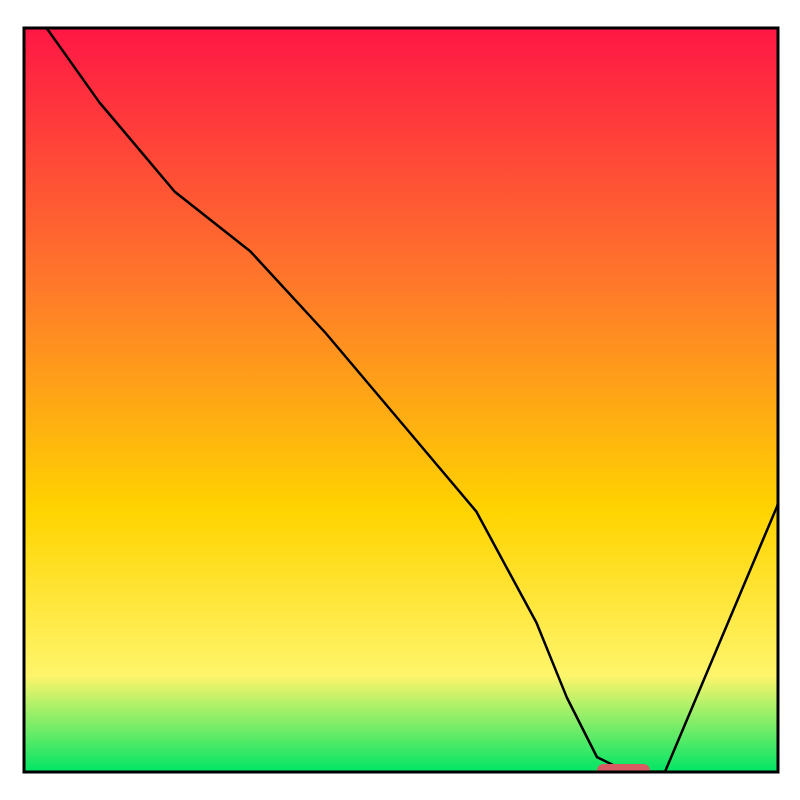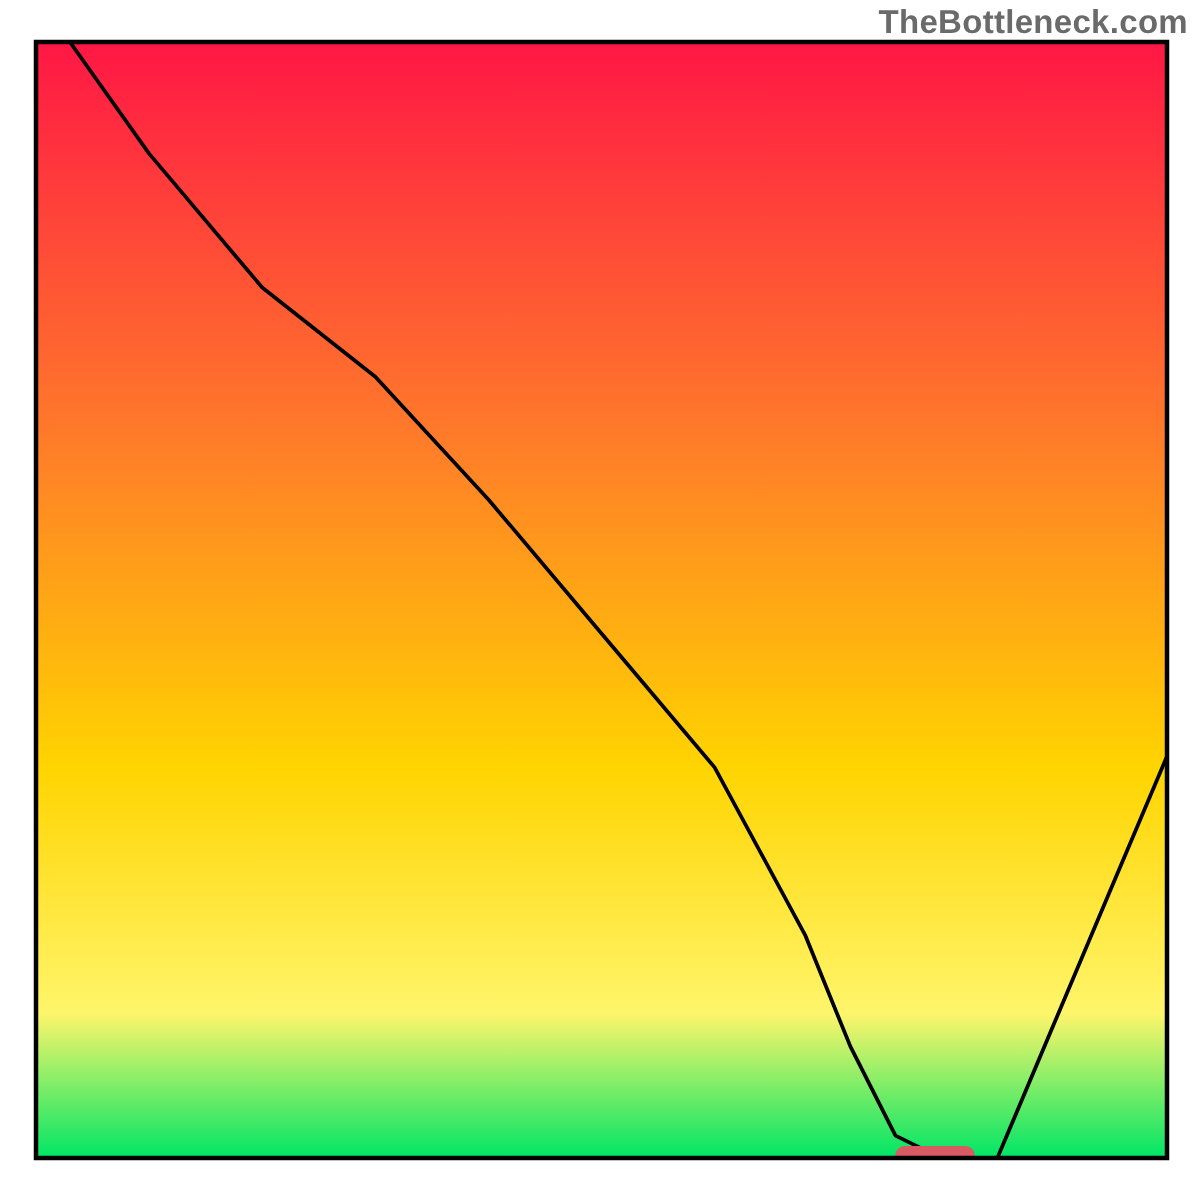--- a/index.html
+++ b/index.html
@@ -25,21 +25,20 @@
     letter-spacing: 0.2px;
   }
   svg {
     display: block;
   }
 </style>
 </head>
 <body>
 
 <div class="wrap">
-  <div class="watermark">TheBottleneck.com</div>
 
   <svg id="chart-svg" width="800" height="800" viewBox="0 0 800 800">
     <defs>
       <linearGradient id="bg-grad" x1="0" y1="0" x2="0" y2="1">
         <stop id="g0" offset="0%" stop-color="#ff1745"></stop>
         <stop id="g1" offset="35%" stop-color="#ff7a2a"></stop>
         <stop id="g2" offset="65%" stop-color="#ffd400"></stop>
         <stop id="g3" offset="87%" stop-color="#fff56b"></stop>
         <stop id="g4" offset="100%" stop-color="#00e565"></stop>
       </linearGradient>

